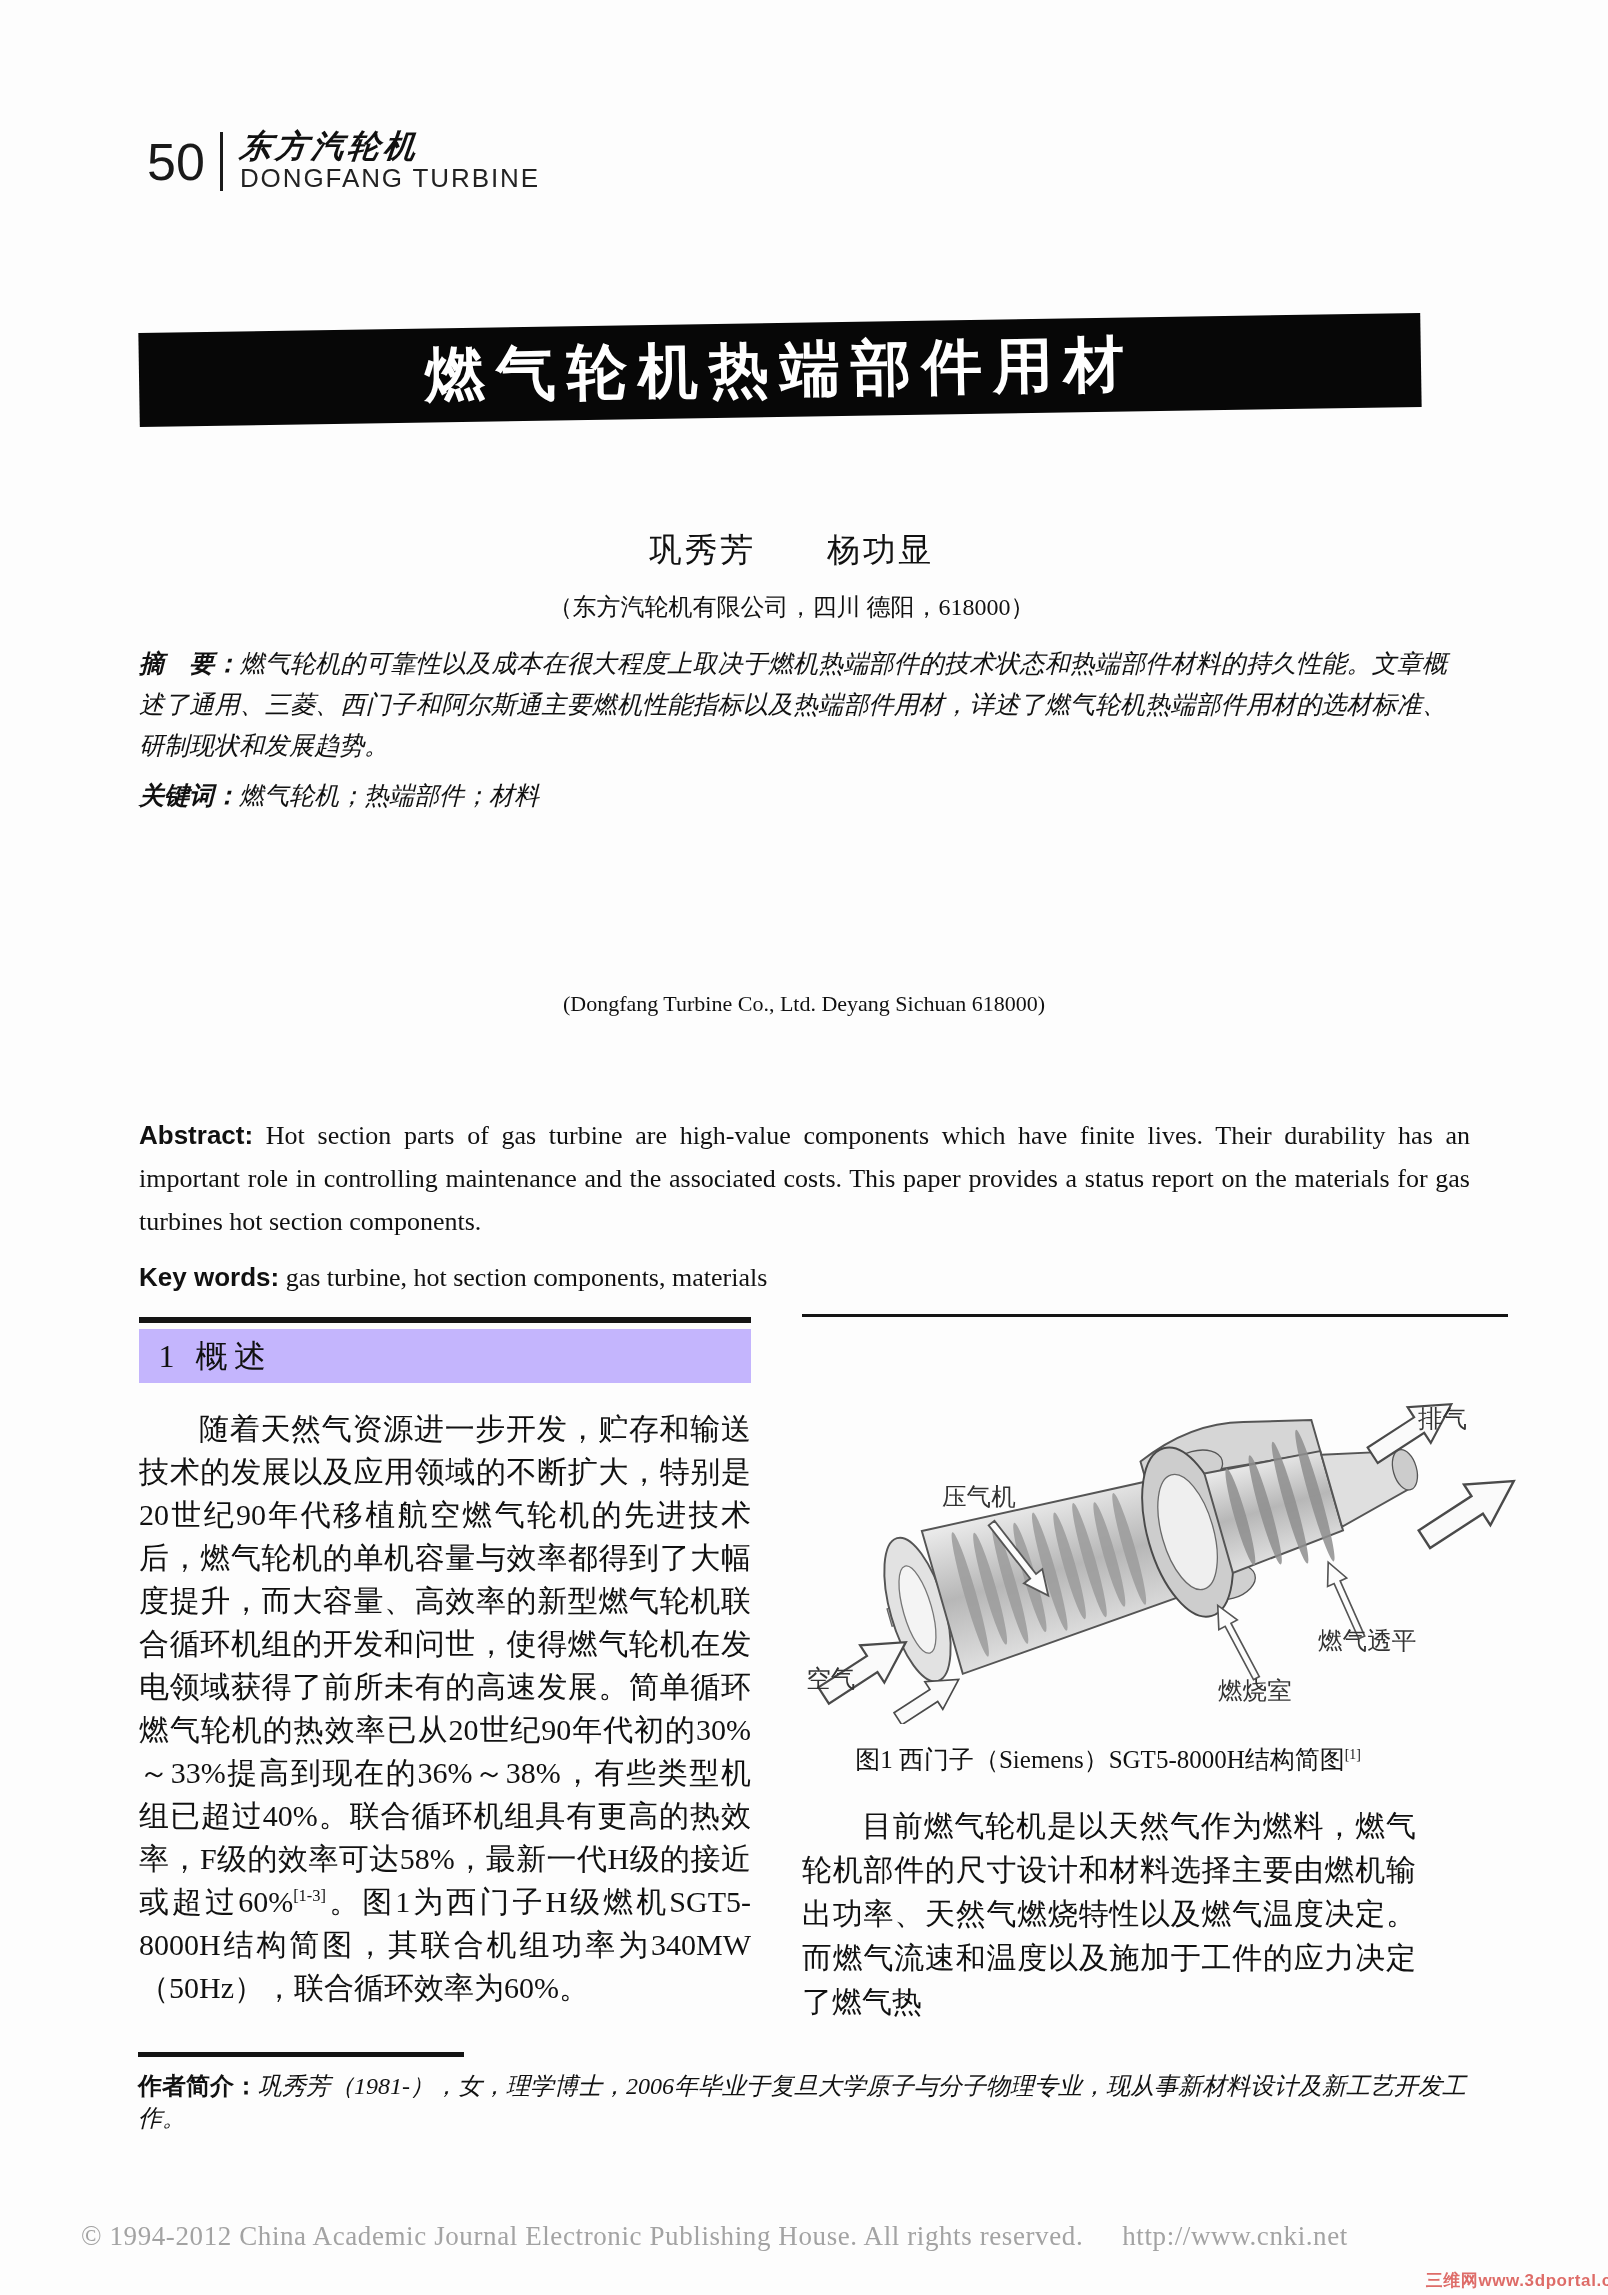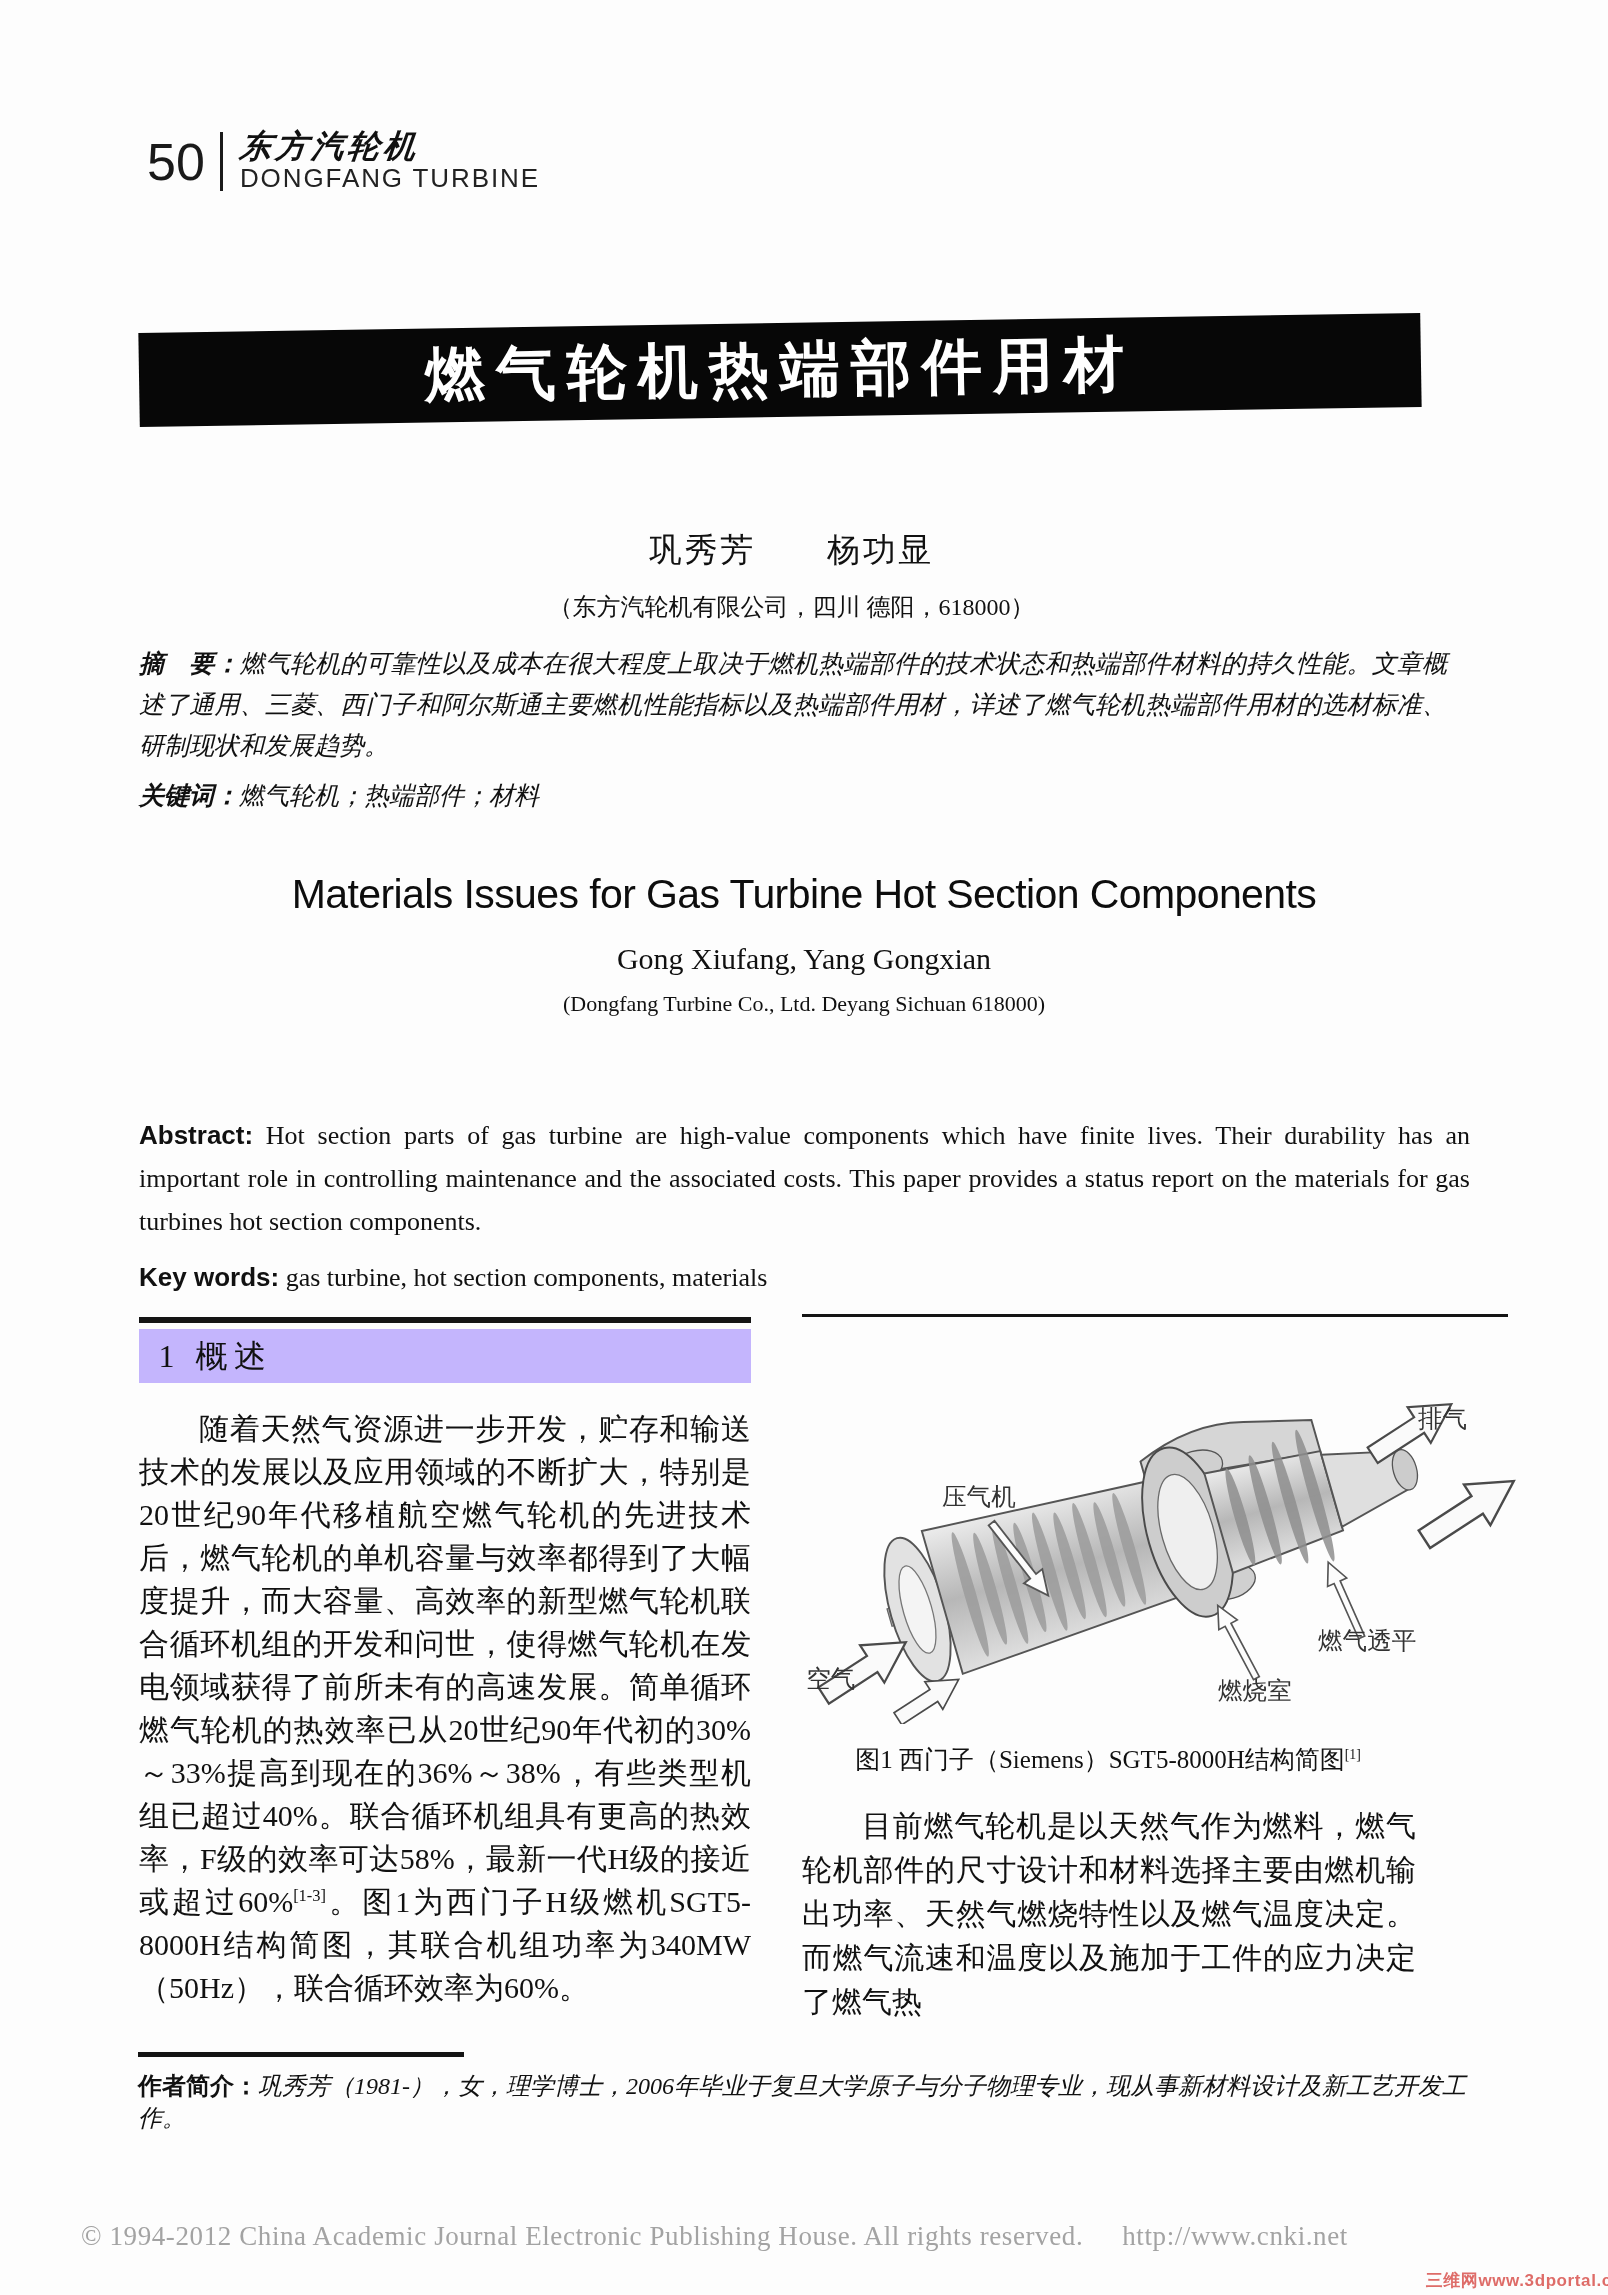--- a/index.html
+++ b/index.html
@@ -82,22 +82,20 @@
   </div>
 
   <div class="authors-cn">巩秀芳　　杨功显</div>
   <div class="affil-cn">（东方汽轮机有限公司，四川 德阳，618000）</div>
 
   <div class="abs-cn">
     <p><span class="lbl">摘　要：</span><span>燃气轮机的可靠性以及成本在很大程度上取决于燃机热端部件的技术状态和热端部件材料的持久性能。文章概述了通用、三菱、西门子和阿尔斯通主要燃机性能指标以及热端部件用材，详述了燃气轮机热端部件用材的选材标准、研制现状和发展趋势。</span></p>
     <p class="kw"><span class="lbl">关键词：</span><span>燃气轮机；热端部件；材料</span></p>
   </div>
 
-  <div class="title-en">Materials Issues for Gas Turbine Hot Section Components</div>
-  <div class="authors-en">Gong Xiufang,  Yang Gongxian</div>
   <div class="affil-en">(Dongfang Turbine Co., Ltd. Deyang Sichuan 618000)</div>
   <div class="abs-en">
     <p><span class="lbl-sans">Abstract:</span> <span>Hot section parts of gas turbine are high-value components which have finite lives. Their durability has an important role in controlling maintenance and the associated costs. This paper provides a status report on the materials for gas turbines hot section components.</span></p>
     <p class="kw"><span class="lbl-sans">Key words:</span> <span>gas turbine, hot section components, materials</span></p>
   </div>
 
   <div class="rule" style="left:139px;top:1317px;width:612px;height:5.8px;"></div>
   <div class="rule" style="left:802px;top:1314px;width:706px;height:3.2px;"></div>
 
   <div class="sec-head">

